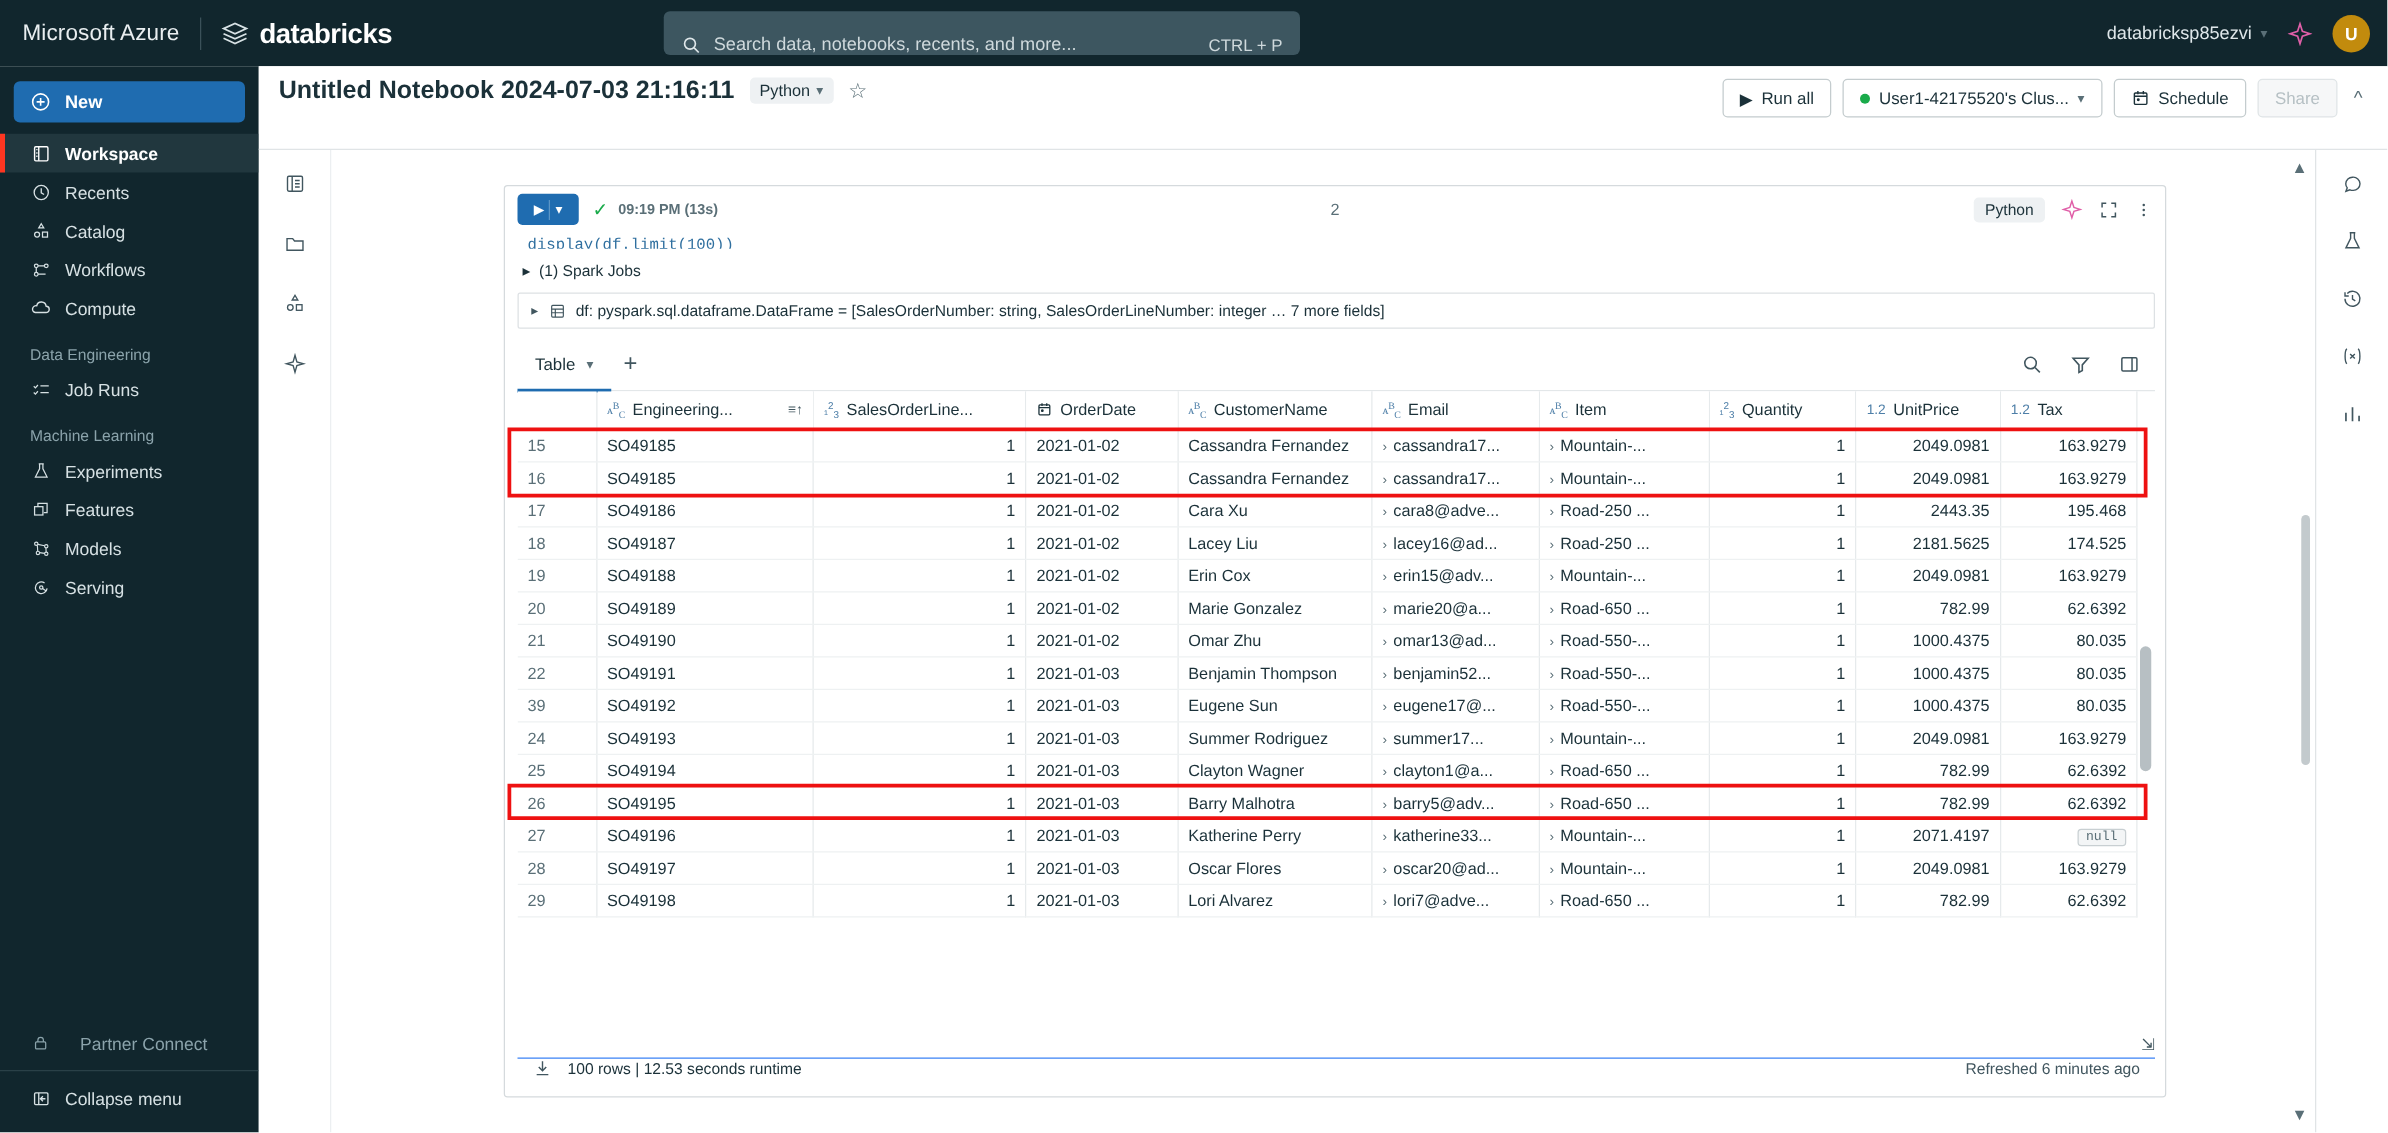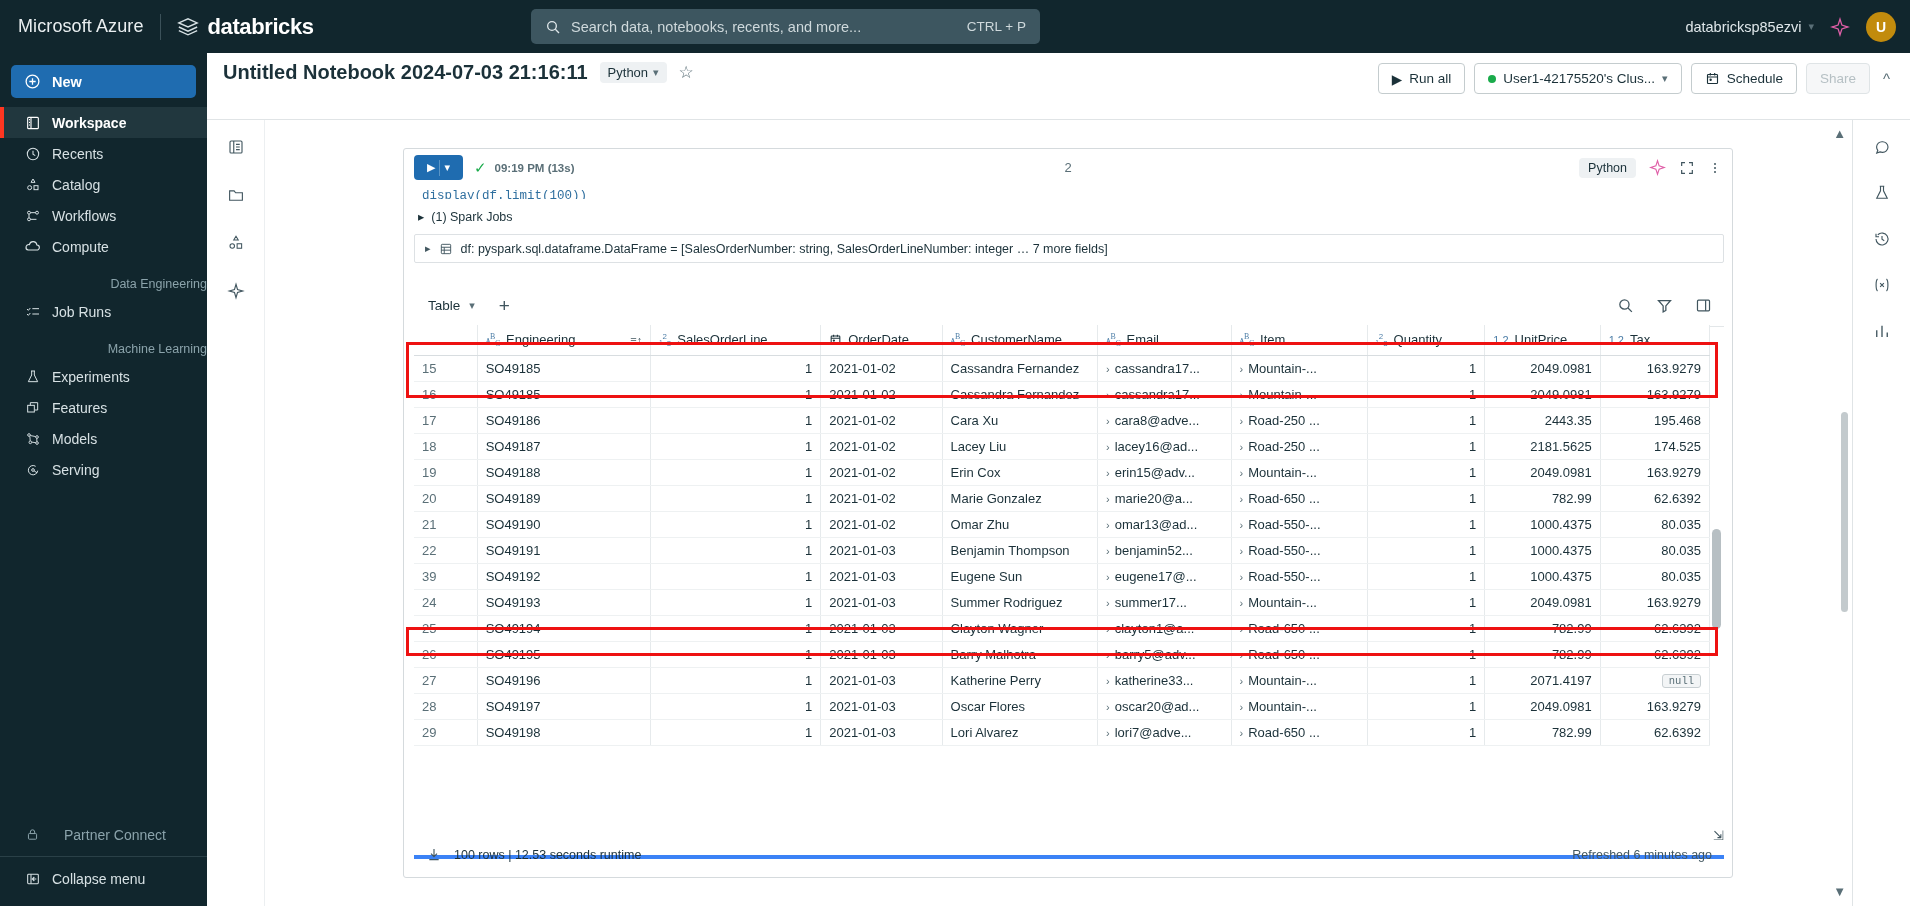--- a/index.html
+++ b/index.html
@@ -18,40 +18,40 @@
     background:#11262d; display:flex; align-items:center;
   }
   .brand-azure {
     color:#e9eef0; font-size:18px; padding-left:18px; letter-spacing:.1px;
   }
   .brand-sep { width:1px; height:26px; background:#3b5159; margin:0 16px; }
   .brand-db { display:flex; align-items:center; gap:9px; }
   .brand-db .dbtext { color:#ffffff; font-size:22px; font-weight:bold; letter-spacing:-0.4px; }
   .topsearch {
     position:absolute; left:531px; top:9px; width:509px; height:35px;
-    background:#3d5660; border-radius:5px; display:flex; align-items:center;
+    background:#3d5660; border-radius:5px; display:flex; align-items:flex-end;
     padding:0 14px; gap:10px;
   }
   .topsearch .ph { color:#cfd9dc; font-size:14.5px; flex:1; }
   .topsearch .kbd { color:#cfd9dc; font-size:13.5px; }
   .topright {
     position:absolute; right:14px; top:0; height:53px; display:flex;
     align-items:center; gap:16px;
   }
   .acctname { color:#dfe7ea; font-size:14.5px; display:flex; align-items:center; gap:7px; }
   .avatar {
     width:30px; height:30px; border-radius:50%; background:#c28b0d;
     color:#fff; font-size:14px; font-weight:bold;
     display:flex; align-items:center; justify-content:center;
   }
 
   
   .sidebar {
     position:absolute; top:53px; left:0; width:207px; height:853px;
-    background:#11262d; padding-top:7px;text-align:right;
+    background:#11262d; padding-top:7px;
   }
   .new-btn {
     margin:5px 11px 9px 11px; height:33px; background:#1f6cb0; border-radius:5px;
     display:flex; align-items:center; gap:11px; padding-left:13px;
     color:#fff; font-size:14.5px; font-weight:bold; cursor:pointer;
   }
   .nav-item {
     height:31px; display:flex; align-items:center; gap:11px;
     padding-left:24px; color:#d7e1e4; font-size:14px; cursor:pointer;
     position:relative; margin:0 0;
@@ -146,37 +146,37 @@
     display:flex; align-items:center; gap:7px; cursor:pointer;
   }
   .dfrow {
     position:absolute; left:10px; top:85px; width:1310px; height:29px;
     border:1px solid #dde1e4; background:#fff; border-radius:2px;
     display:flex; align-items:center; gap:8px; padding-left:10px; font-size:12.5px; color:#1b3139;
   }
 
   
   .tabsrow {
-    position:absolute; left:10px; top:136px; width:1310px; height:42px;
+    position:absolute; left:10px; top:122px; width:1310px; height:42px;
     display:flex; align-items:center; border-bottom:1px solid #e3e7e9;
   }
   .tabitem {
     display:flex; align-items:center; gap:9px; padding:0 14px; height:42px;
     font-size:13.5px; color:#1b3139; cursor:pointer; position:relative;
   }
   .tabitem.active::after {
     content:""; position:absolute; left:0; bottom:-1px; width:100%; height:3px; background:#1f6cb0;
   }
   .plus { font-size:19px; color:#41565f; padding:0 10px; cursor:pointer; }
   .tabs-right { position:absolute; right:12px; display:flex; align-items:center; gap:22px; }
 
   
   .grid {
-    position:absolute; left:10px; top:176px; width:1310px; height:534px; overflow:hidden;
-    border-bottom:4px solid #3b82f6;
+    position:absolute; left:10px; top:164px; width:1310px; height:534px; overflow:hidden;
+    border-bottom:1px solid #3b82f6;
   }
   table.dg { border-collapse:collapse; table-layout:fixed; width:1296px; }
   table.dg th, table.dg td {
     border-right:1px solid #e6eaec; border-bottom:1px solid #eef1f2;
     font-size:13px; height:26px; padding:0 8px; white-space:nowrap; overflow:hidden;
   }
   table.dg thead th {
     background:#fff; font-weight:normal; color:#1b3139; height:30px;
     border-bottom:1px solid #d8dde0; text-align:left; position:relative;
   }

